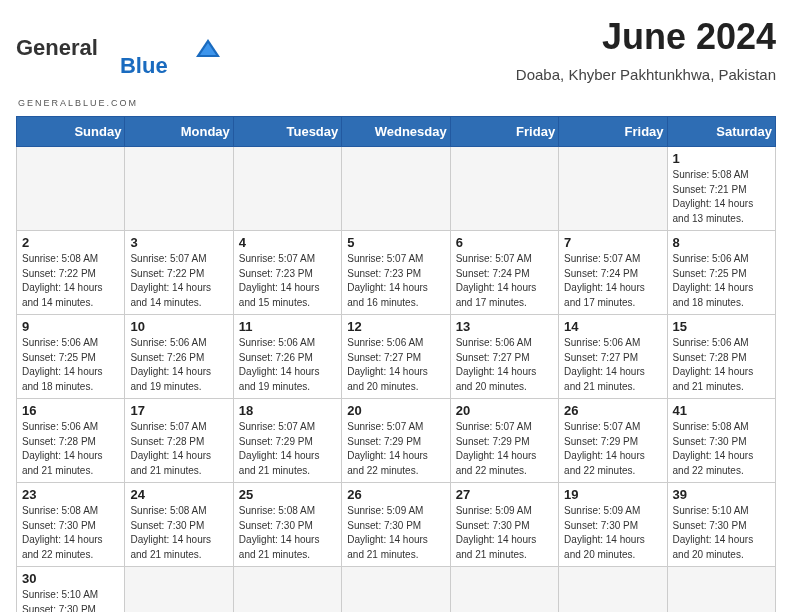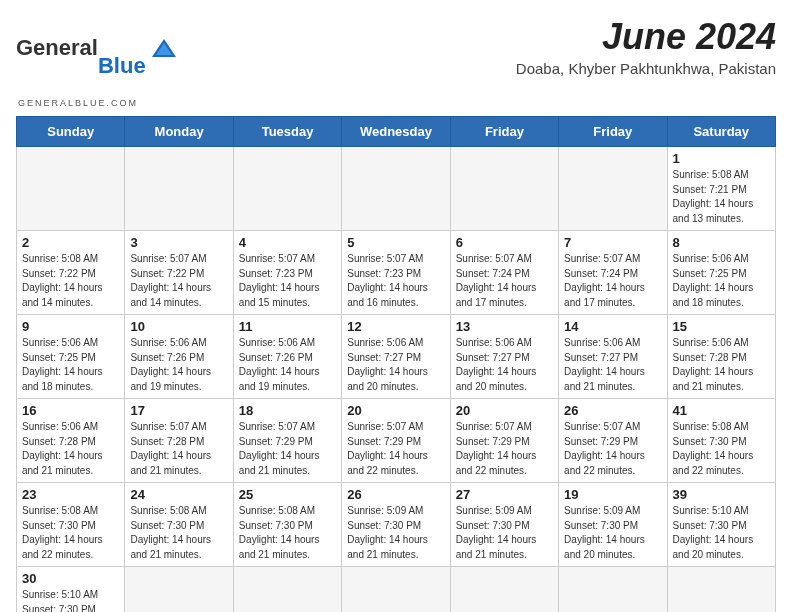--- a/index.html
+++ b/index.html
@@ -19,20 +19,21 @@
     .logo {
       display: flex;
       flex-direction: column;
       align-items: flex-start;
     }
     .logo-text {
       display: flex;
       align-items: center;
       font-size: 22px;
       font-weight: normal;
+      gap: 22px;
     }
     .logo-general { color: #333; font-weight: bold; }
     .logo-blue { color: #1a6bbf; font-weight: bold; margin-top: 37px; }
     .logo-icon {
       width: 28px;
       height: 22px;
       margin-left: 4px;
     }
     .logo-sub {
       font-size: 9px;
@@ -41,39 +42,38 @@
       margin-top: 19px;
       margin-left: 2px;
     }
     .title-area {
       text-align: right;
     }
     .calendar-title {
       font-size: 36px;
       font-weight: bold;
       color: #222;
-      font-style: italic;
     }
     .calendar-subtitle {
       font-size: 15px;
       color: #444;
-      margin-top: 2px;
+      margin-top: 8px;
     }
     .calendar-table {
       width: 100%;
       border-collapse: collapse;
       border: 1px solid #ccc;
     }
     .calendar-table th {
       background: #2e6db4;
       color: #fff;
       font-size: 13px;
       font-weight: bold;
-      padding: 7px 10px;
-      text-align: center;
+      padding: 7px 3px;
+      text-align: right;
       border: 1px solid #2259a0;
     }
     .calendar-table td {
       vertical-align: top;
       border: 1px solid #ccc;
       padding: 4px 5px;
       width: 108px;
       min-height: 70px;
       font-size: 10px;
       color: #333;

